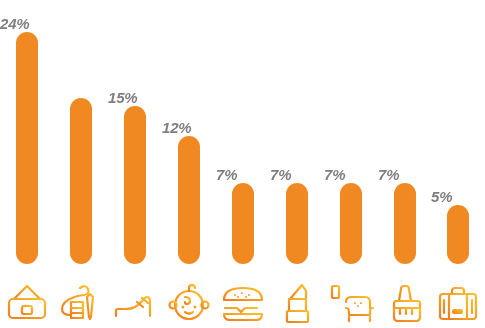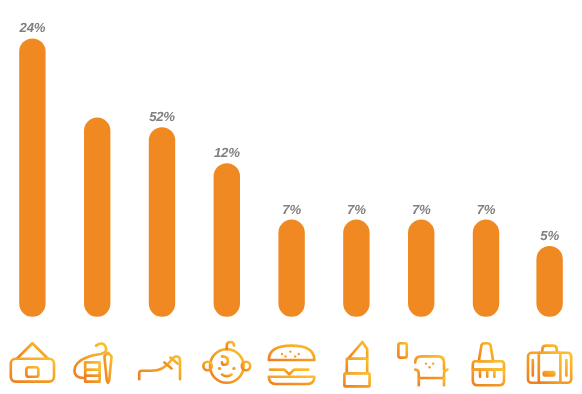--- a/index.html
+++ b/index.html
@@ -18,22 +18,22 @@
   .bar-col {
     position: absolute;
     bottom: 0;
     width: 54px;
     height: 328px;
   }
   .bar-value {
     position: absolute;
     left: 0;
     width: 54px;
-    text-align: center;
-    font-size: 11px;
+    text-align: left;
+    font-size: 15px;
     font-weight: bold;
     font-style: italic;
     color: #7f7f7f;
     letter-spacing: -0.2px;
     line-height: 16px;
     white-space: nowrap;
   }
   .bar-shape {
     position: absolute;
     left: 50%;
@@ -96,21 +96,21 @@
           <path d="M22 8 q6 -4 8 1 q2 5 -4 6 q-8 1 -12 3 q-10 4 -10 11 q0 6 8 6"></path>
           <path d="M13 22 h12 v16 h-12 z"></path>
           <path d="M13 28 h12 M13 33 h12"></path>
           <path d="M32 14 l3 3 l-2 20 l-1 2 l-1 -2 l-2 -20 z"></path>
         </g>
       </svg>
     </span>
   </div>
 
   <div class="bar-col" style="left:108px;">
-    <div class="bar-value" style="bottom:222px;">52%</div>
+    <div class="bar-value" style="bottom:222px;">15%</div>
     <div class="bar-shape" style="bottom:64px; height:158px;"></div>
     <span class="icon-box">
       <svg viewBox="0 0 46 46">
         <defs>
           <linearGradient id="g3" x1="0" y1="1" x2="1" y2="0">
             <stop offset="0" stop-color="#F07E1E"></stop>
               <stop offset="1" stop-color="#FBC02D"></stop>
           </linearGradient>
         </defs>
         <g fill="none" stroke="url(#g3)" stroke-width="2.2" stroke-linejoin="round" stroke-linecap="round">

